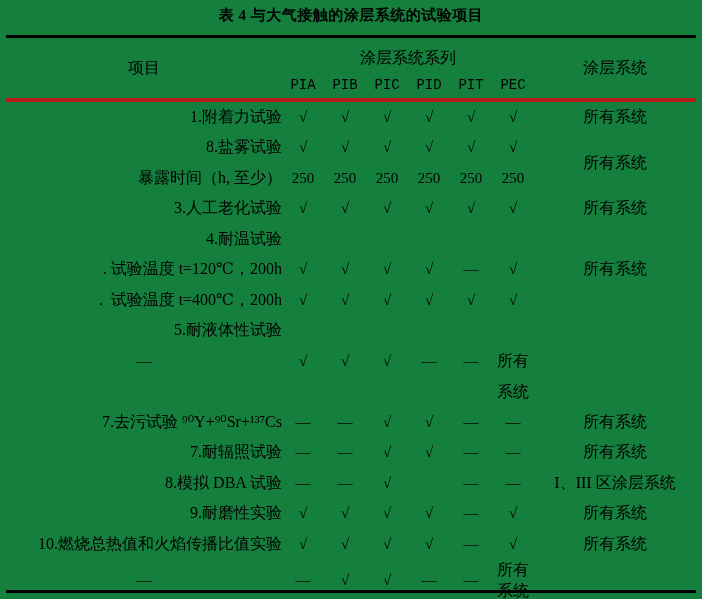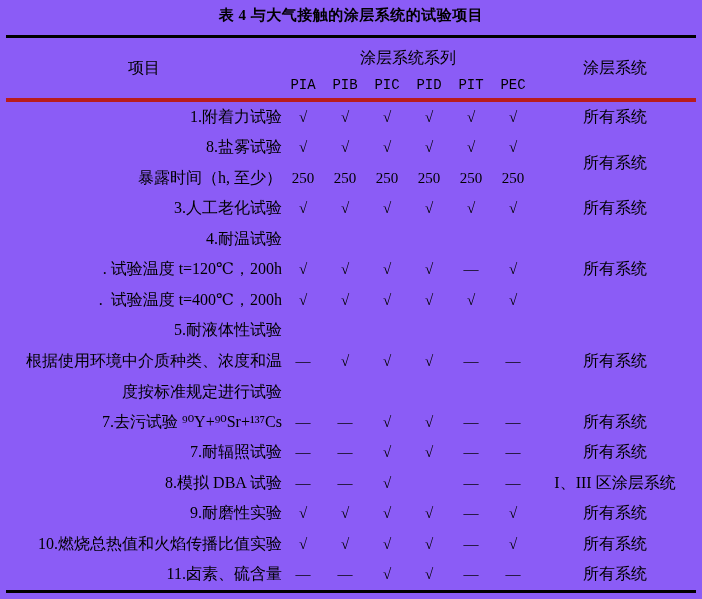--- a/index.html
+++ b/index.html
@@ -1,19 +1,19 @@
 <!DOCTYPE html>
 <html><head>
 <meta charset="utf-8">
 <style>
   html,body{margin:0;padding:0;background:#ffffff;}
   .page{
     position:relative;
     width:702px;height:599px;
-    background:#8b5cf6;color:#000000;
+    background:#15803d;color:#000000;
     font-family:"Liberation Serif","DejaVu Serif",serif;
     overflow:hidden;
   }
   .title{
     height:29px;
     padding-top:6px;
     text-align:center;
     font-size:15px;
     font-weight:bold;
     letter-spacing:0.5px;
@@ -174,21 +174,20 @@
         <div class="cell mark"></div>
         <div class="cell mark"></div>
         <div class="cell mark"></div>
         <div class="cell mark"></div>
         <div class="cell mark"></div>
         <div class="cell mark"></div>
         <div class="cell system"></div>
       </div>
 
       <div class="row tall">
-        <div class="cell item">根据使用环境中介质种类、浓度和温度按标准规定进行试验</div>
         <div class="cell mark">—</div>
         <div class="cell mark">√</div>
         <div class="cell mark">√</div>
         <div class="cell mark">√</div>
         <div class="cell mark">—</div>
         <div class="cell mark">—</div>
         <div class="cell system">所有系统</div>
       </div>
 
       <div class="row">
@@ -240,21 +239,20 @@
         <div class="cell mark">√</div>
         <div class="cell mark">√</div>
         <div class="cell mark">√</div>
         <div class="cell mark">√</div>
         <div class="cell mark">—</div>
         <div class="cell mark">√</div>
         <div class="cell system">所有系统</div>
       </div>
 
       <div class="row">
-        <div class="cell item">11.卤素、硫含量</div>
         <div class="cell mark">—</div>
         <div class="cell mark">—</div>
         <div class="cell mark">√</div>
         <div class="cell mark">√</div>
         <div class="cell mark">—</div>
         <div class="cell mark">—</div>
         <div class="cell system">所有系统</div>
       </div>
 
       <div class="span-system">所有系统</div>

